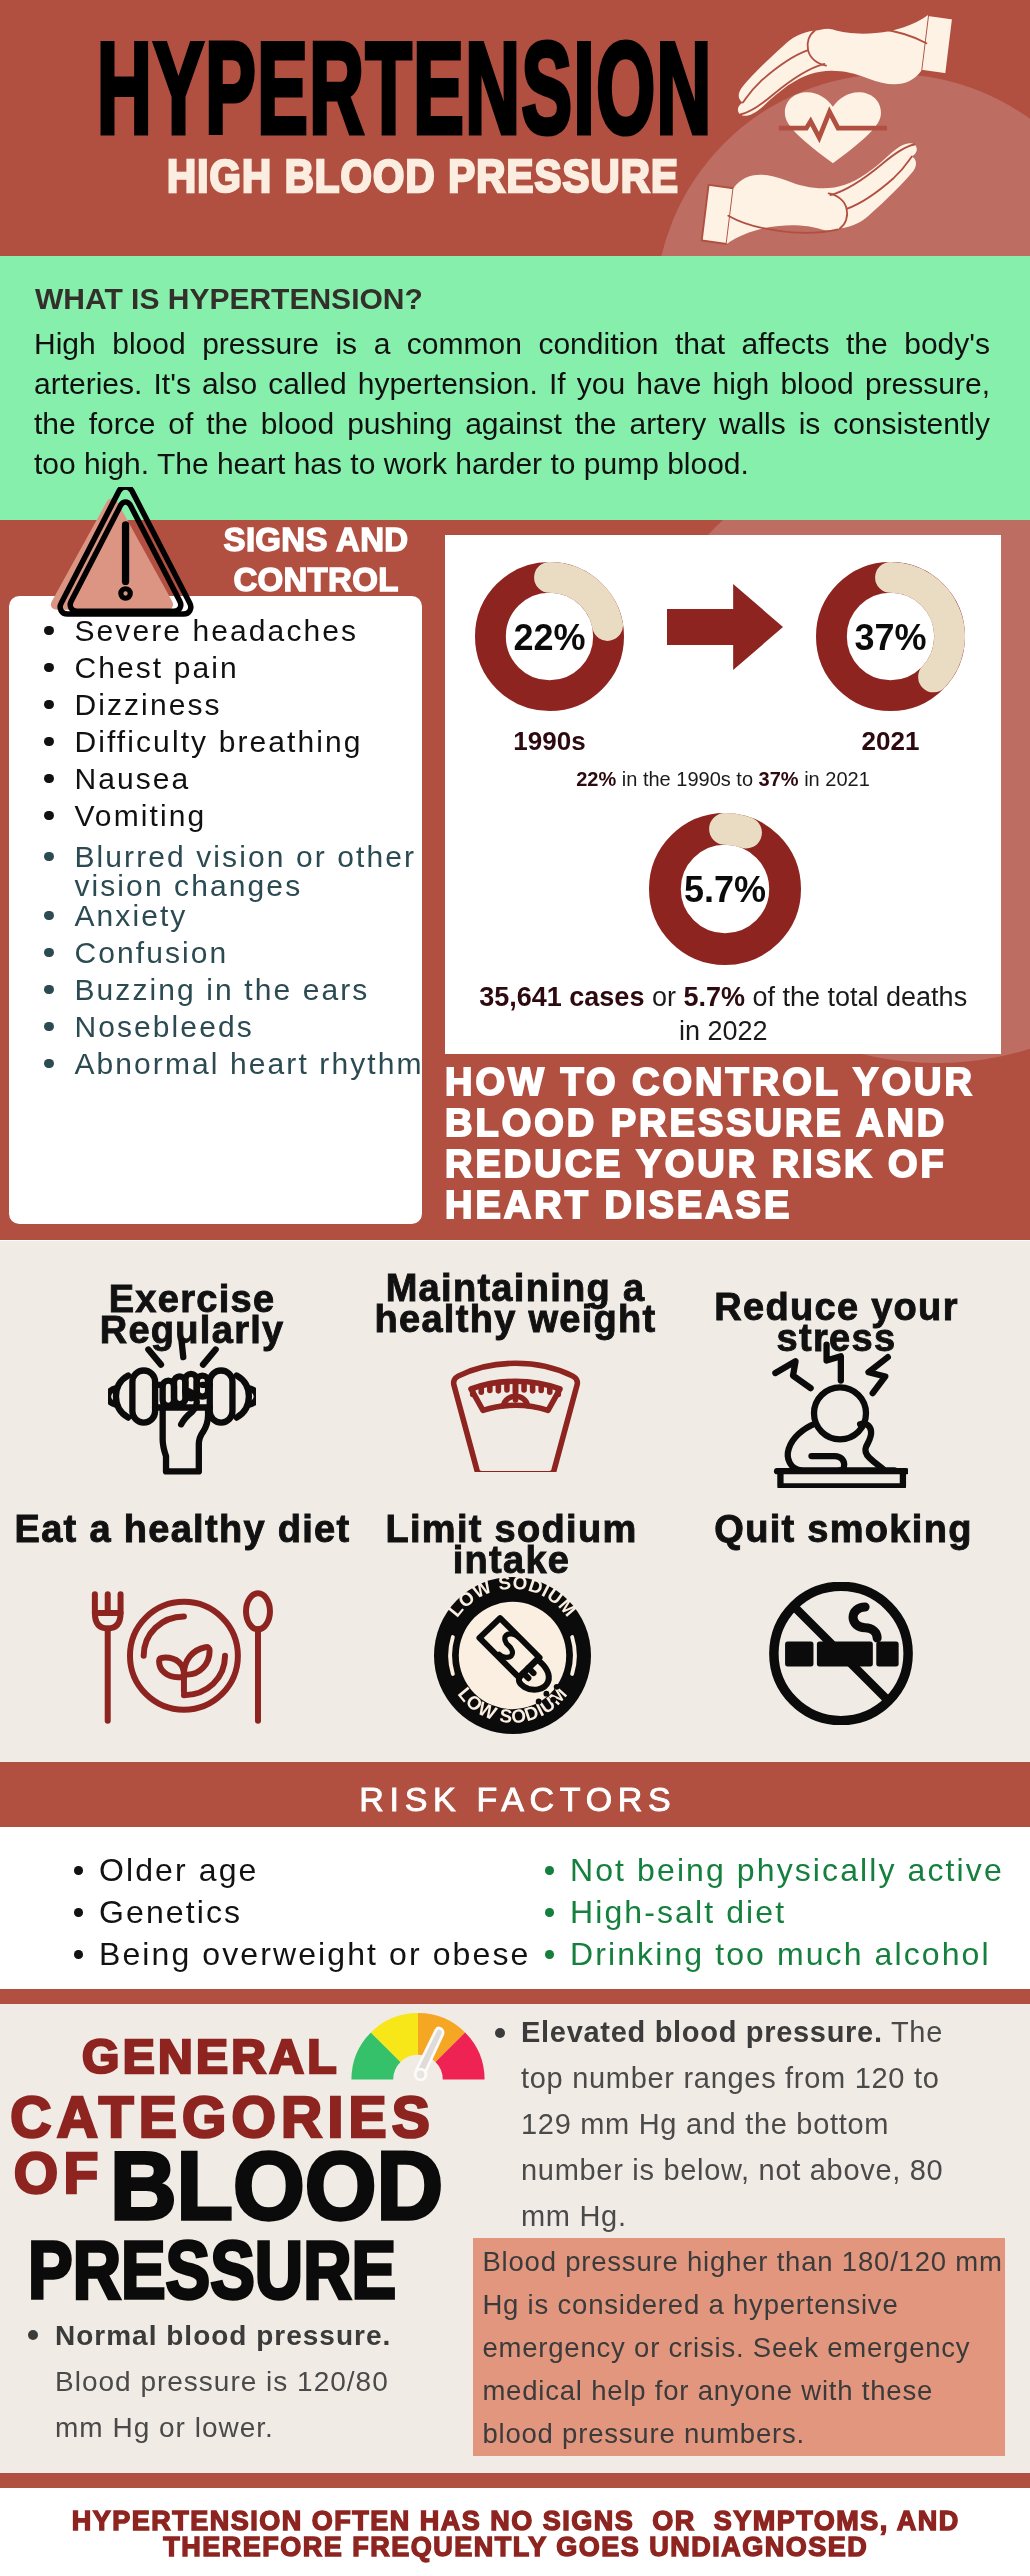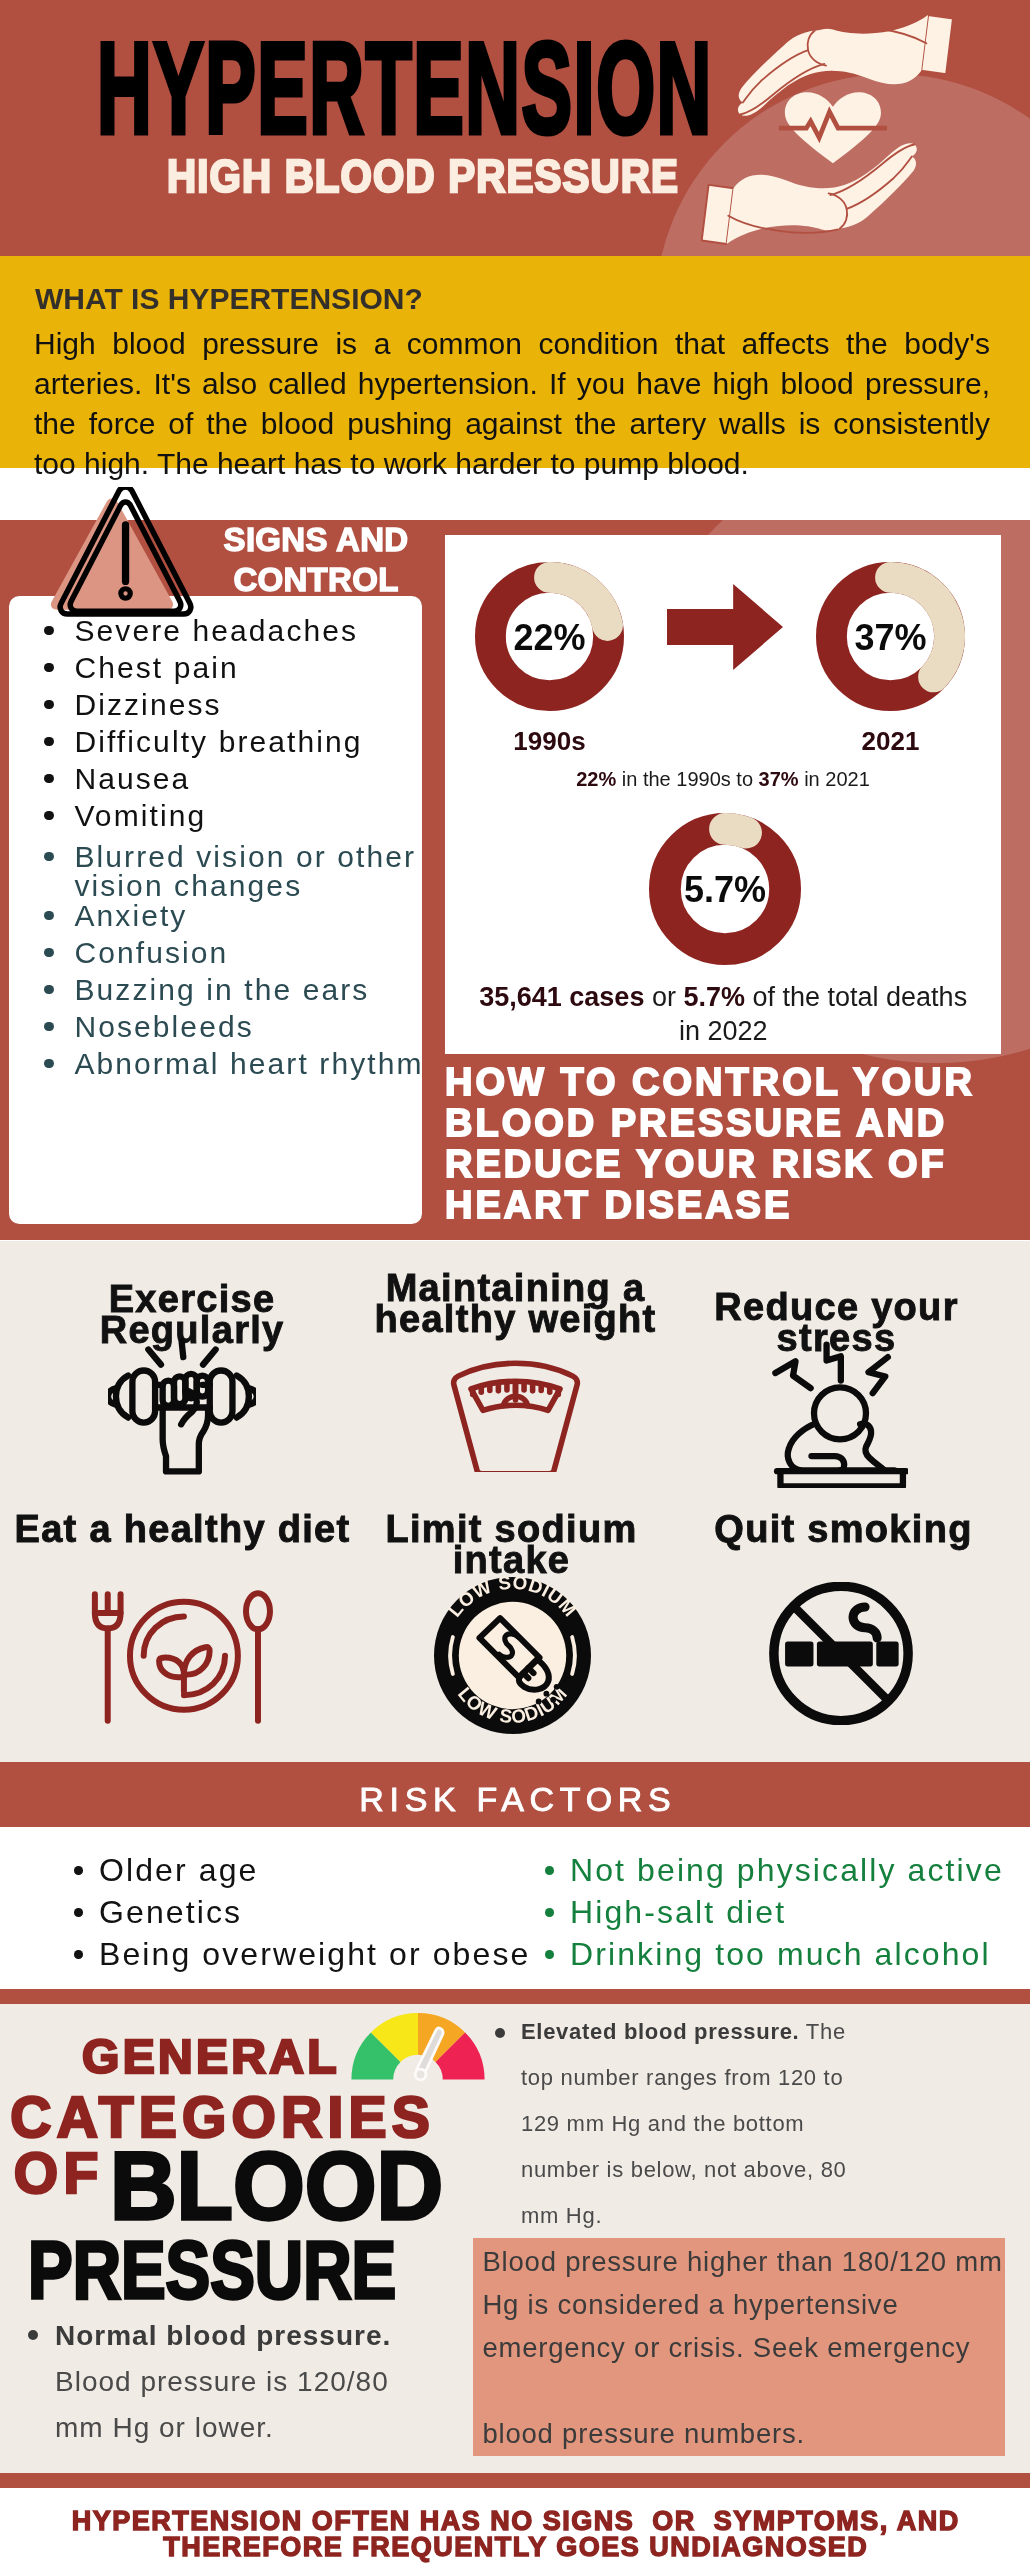--- a/index.html
+++ b/index.html
@@ -18,21 +18,21 @@
          -webkit-text-stroke:5.2px #000;paint-order:stroke fill;
          transform:scaleX(.587);transform-origin:left top;white-space:nowrap;}
   #subtitle{position:absolute;left:167px;top:153px;color:#fbeee0;
             font-family:"Liberation Sans",sans-serif;font-weight:700;
             font-size:46px;line-height:46px;letter-spacing:1.3px;
             -webkit-text-stroke:2.6px #fbeee0;paint-order:stroke fill;
             transform:scaleX(.876);transform-origin:left top;white-space:nowrap;}
   #hands{position:absolute;left:700px;top:6.9px;}
 
   
-  #whatis{position:absolute;left:0;top:256px;width:1030px;height:212px;background:#eab308;}
+  #whatis{position:absolute;left:0;top:256px;width:1030px;height:264px;background:#86efac;}
   #whatis h2{position:absolute;left:35px;top:27.5px;margin:0;color:#33302b;
              font-size:30px;font-weight:700;letter-spacing:0px;line-height:30px;}
   #whatis p{position:absolute;left:34px;top:68px;width:956px;margin:0;color:#111;
             font-size:30px;line-height:40px;font-weight:400;}
   #whatis p span{display:block;text-align:justify;text-align-last:justify;
                  white-space:pre;}
   #whatis p span:last-child{text-align-last:left;}
 
   
   #band2{position:absolute;left:0;top:520px;width:1030px;height:720px;
@@ -128,21 +128,21 @@
   #cat-l3{position:absolute;left:13.7px;top:141px;font-size:57px;line-height:57px;letter-spacing:5.6px;white-space:nowrap;}
   #cat-l3b{position:absolute;left:110px;top:134px;font-size:96px;line-height:96px;letter-spacing:0px;white-space:nowrap;transform:scaleX(.961);transform-origin:left top;}
   #cat-l4{position:absolute;left:27.5px;top:226px;font-size:81px;line-height:81px;letter-spacing:0px;white-space:nowrap;transform:scaleX(.826);transform-origin:left top;}
   #gauge{position:absolute;left:351px;top:9.4px;}
   #cat-normal{position:absolute;left:28px;top:309px;width:404px;font-size:28px;line-height:46px;
               color:#4a4a4a;letter-spacing:1px;}
   #cat-normal .hd{font-weight:700;color:#3b3b3b;}
   #cat-normal .bullet{position:absolute;left:0px;top:17px;width:10.3px;height:10.3px;
                       border-radius:50%;background:#3b3b3b;}
   #cat-normal .txt{display:block;margin-left:27px;}
-  #cat-elev{position:absolute;left:495px;top:5.2px;width:515px;font-size:22px;line-height:46px;
+  #cat-elev{position:absolute;left:495px;top:5.2px;width:515px;font-size:29px;line-height:46px;
             color:#4a4a4a;letter-spacing:0.7px;}
   #cat-elev .hd{font-weight:700;color:#3b3b3b;}
   #cat-elev .bullet{position:absolute;left:0px;top:19px;width:10.3px;height:10.3px;
                     border-radius:50%;background:#3b3b3b;}
   #cat-elev .txt{display:block;margin-left:26px;}
   #crisis-box{position:absolute;left:473px;top:234px;width:532px;height:218px;background:#e1967d;}
   #crisis-box p{position:absolute;left:9.4px;top:1.7px;width:519px;margin:0;font-size:27.5px;
                 line-height:43px;color:#3b3b3b;letter-spacing:0.8px;white-space:nowrap;}
   #cat-band-bottom{position:absolute;left:0;top:2473px;width:1030px;height:14.6px;background:#b14f41;}
   #footer{position:absolute;left:0;top:2488px;width:1030px;height:88px;background:#fff;}
@@ -448,21 +448,21 @@
     </svg>    
       <div id="cat-normal">
       <span class="bullet"></span>
       <span class="txt" id="normal-txt"><span class="hd">Normal blood pressure.</span><span></span><br><span>Blood pressure is 120/80</span><br><span>mm Hg or lower.</span></span>
     </div>
     <div id="cat-elev">
       <span class="bullet"></span>
       <span class="txt" id="elev-txt"><span class="hd">Elevated blood pressure.</span><span> The</span><br><span>top number ranges from 120 to</span><br><span>129 mm Hg and the bottom</span><br><span>number is below, not above, 80</span><br><span>mm Hg.</span></span>
     </div>
     <div id="crisis-box">
-      <p id="crisis-text"><span>Blood pressure higher than 180/120 mm</span><br><span>Hg is considered a hypertensive</span><br><span>emergency or crisis. Seek emergency</span><br><br><span>blood pressure numbers.</span></p>
+      <p id="crisis-text"><span>Blood pressure higher than 180/120 mm</span><br><span>Hg is considered a hypertensive</span><br><span>emergency or crisis. Seek emergency</span><br><span>medical help for anyone with these</span><br><span>blood pressure numbers.</span></p>
     </div>
   </div>
   <div id="cat-band-bottom"></div>
   <div id="footer">
     <div id="footer-l1">HYPERTENSION OFTEN HAS NO SIGNS  OR  SYMPTOMS, AND</div>
     <div id="footer-l2">THEREFORE FREQUENTLY GOES UNDIAGNOSED</div>
   </div>
 
 </div>
 

